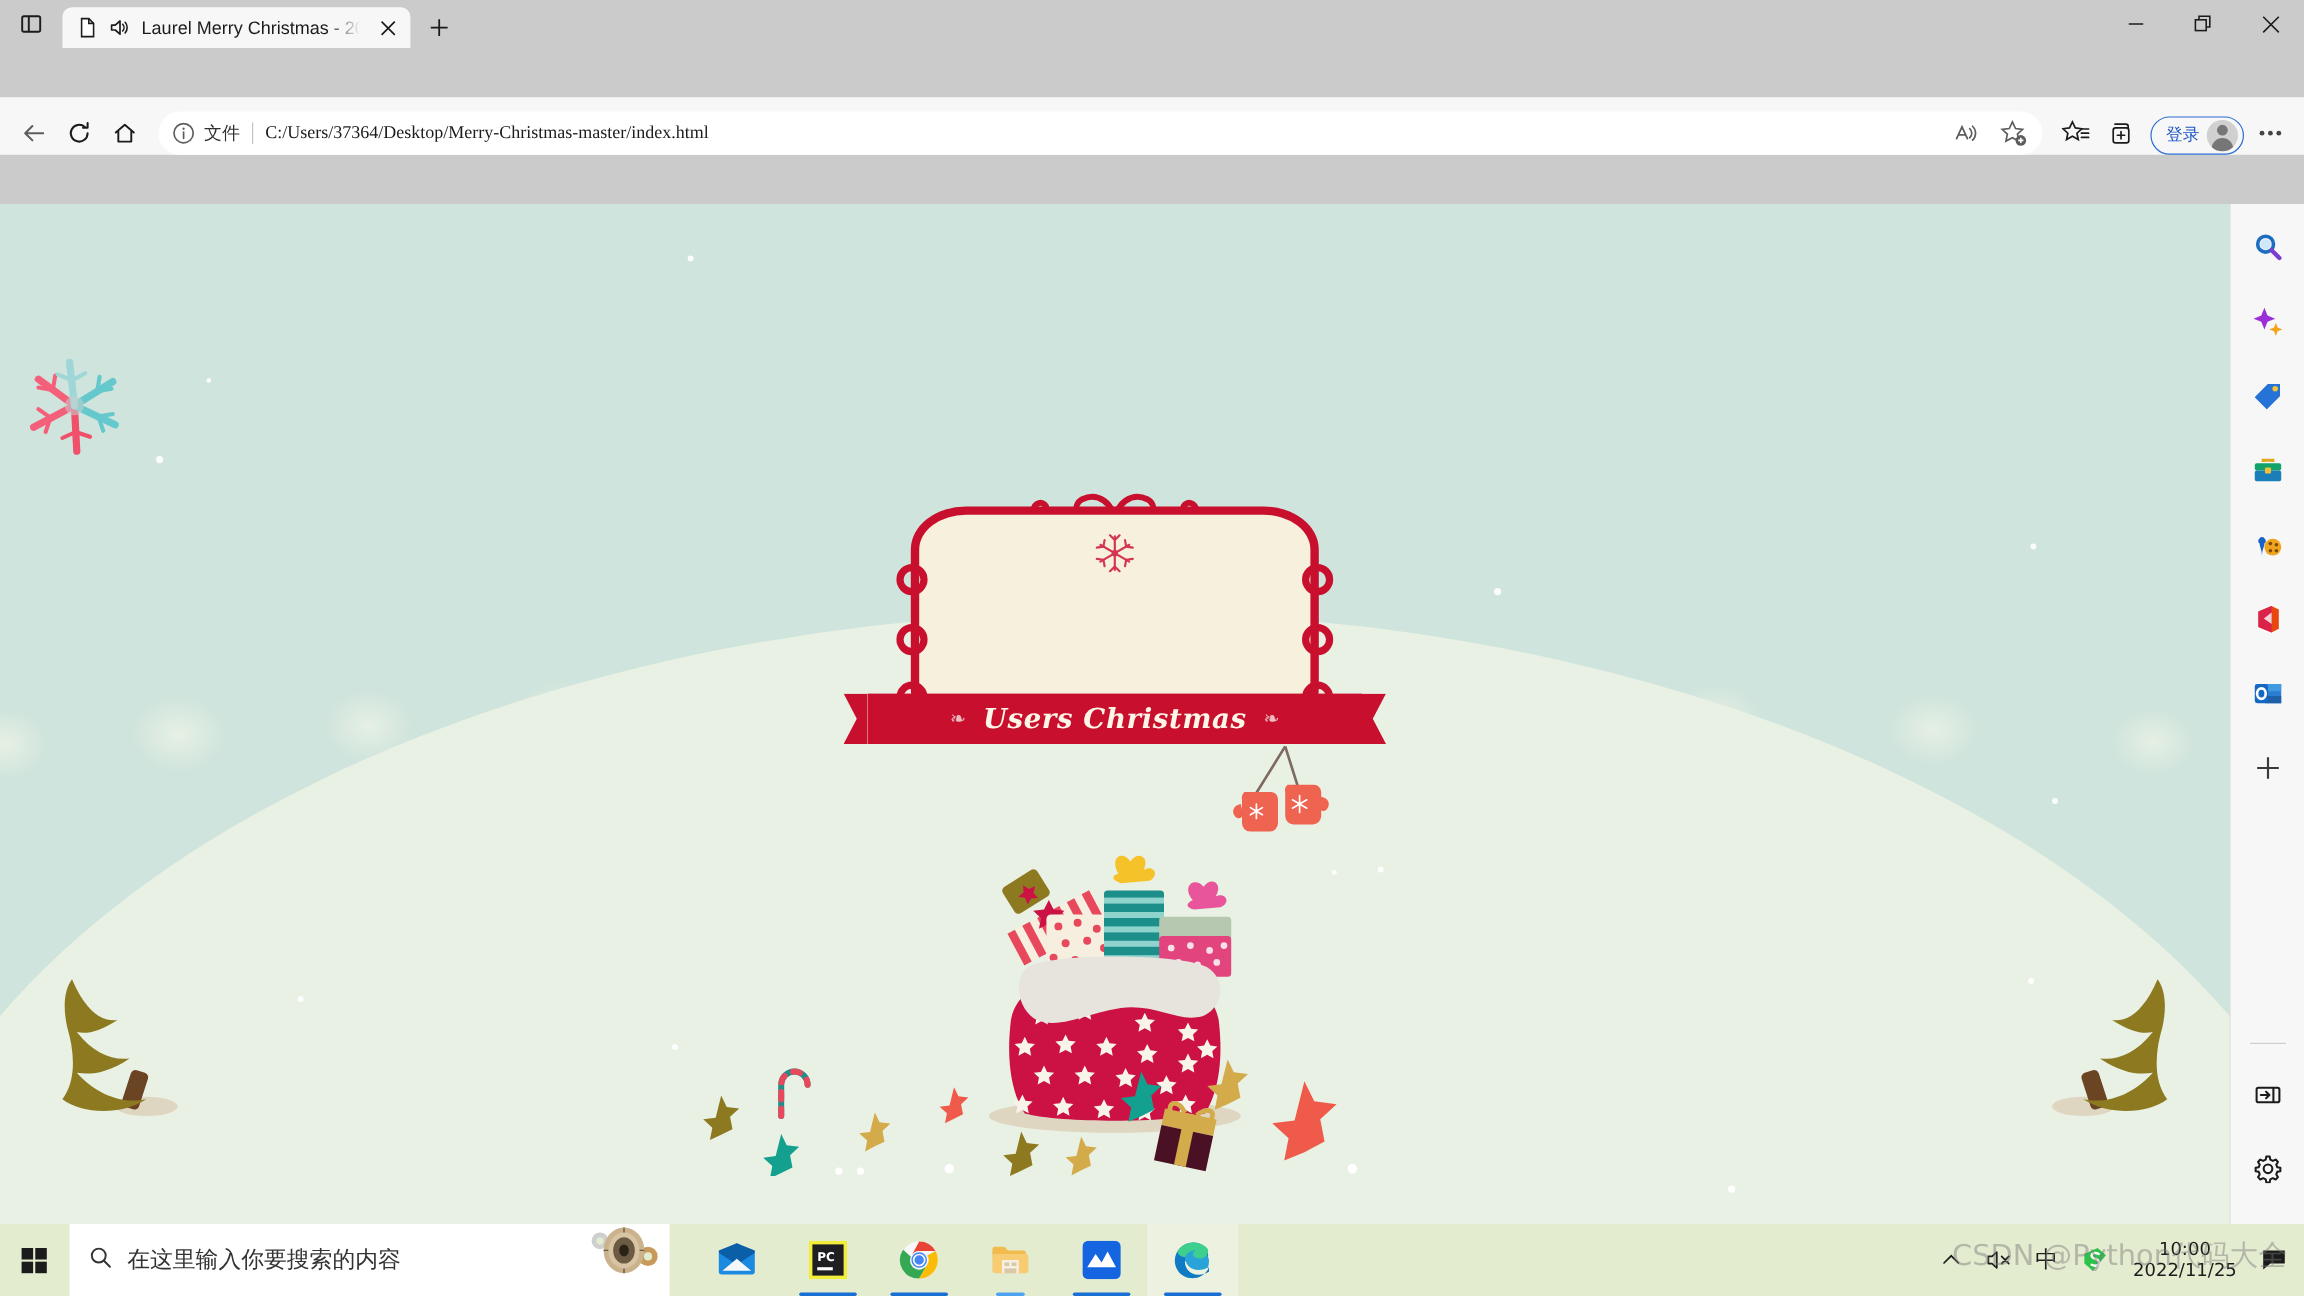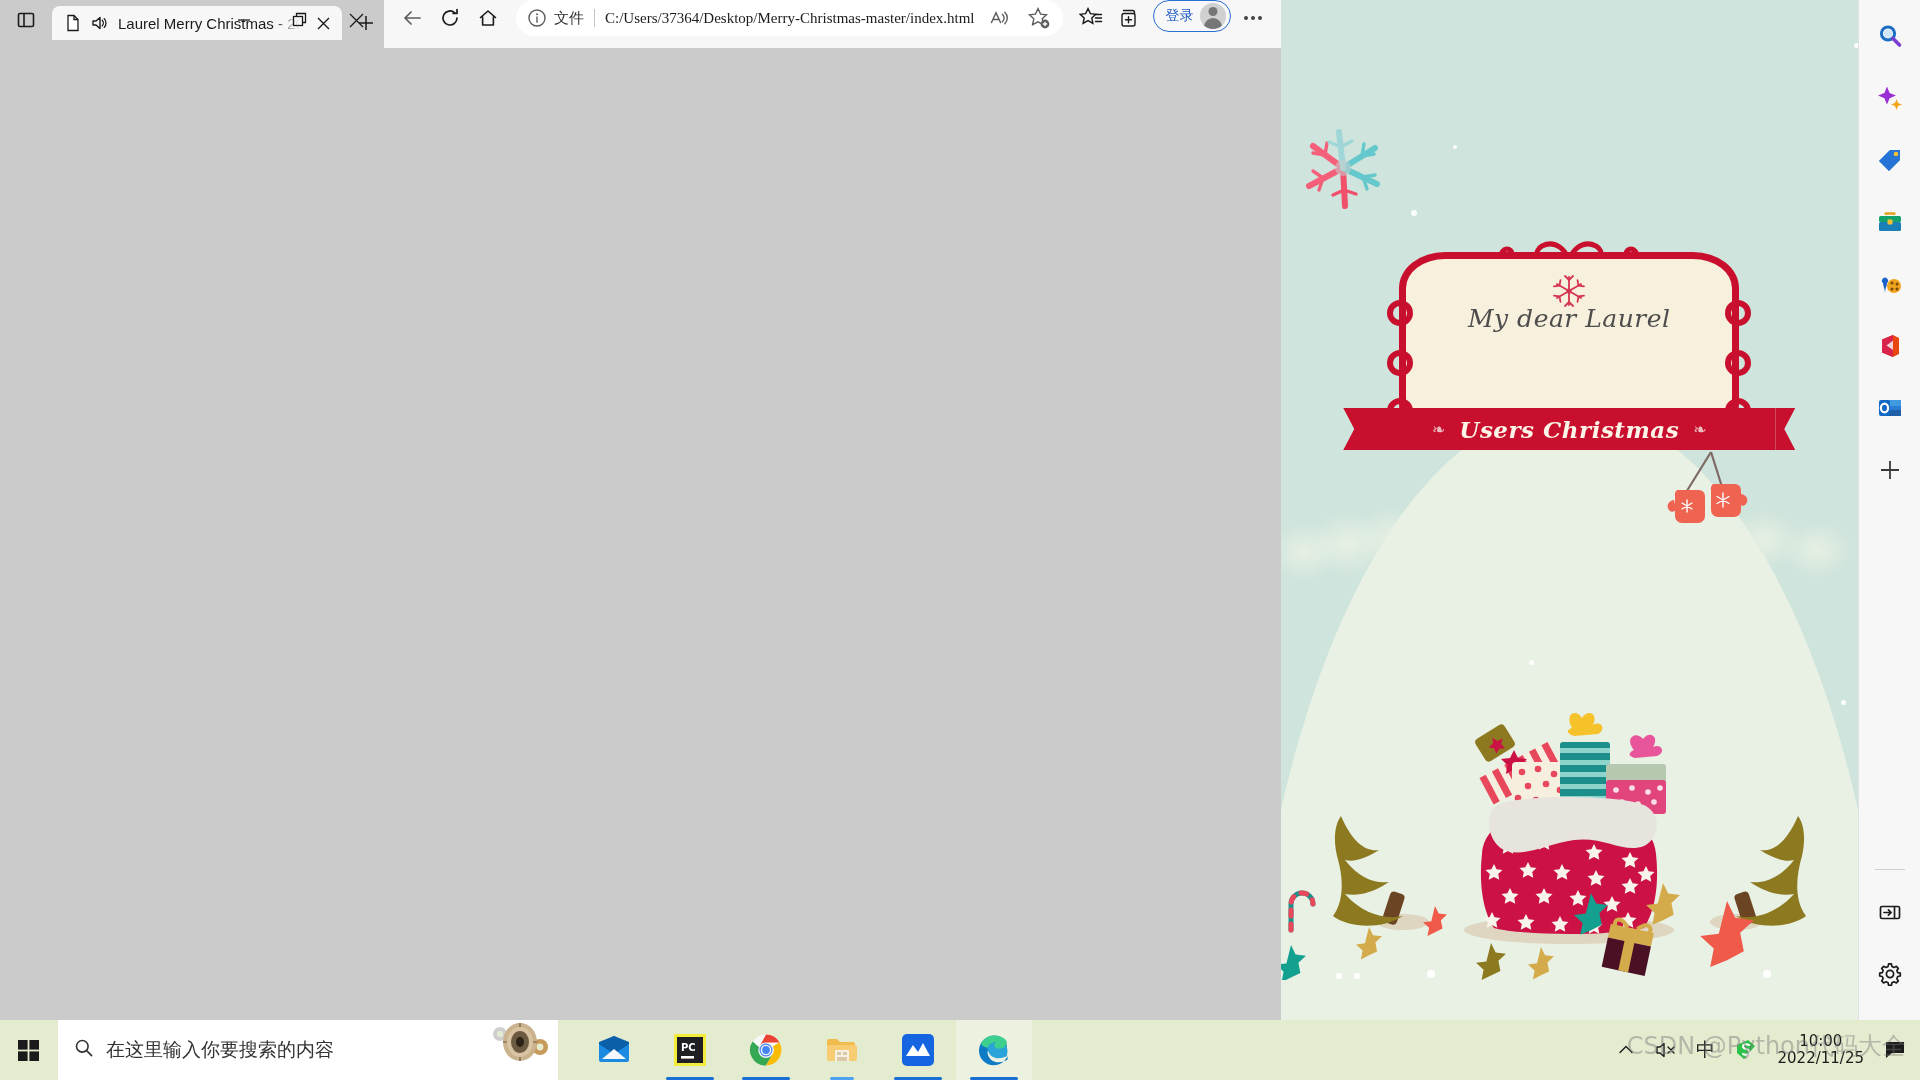--- a/index.html
+++ b/index.html
@@ -7,21 +7,21 @@
     width: 1920px; height: 1080px;
     overflow: hidden;
     font-family: "Liberation Sans", sans-serif;
     background: #d9e4c7;
   }
 
   
   #edge-window {
     position: absolute; inset: 0 0 60px 0;
     background: #cbcbcb;
-    display: flex; flex-direction: row;
+    display: flex; flex-direction: column; gap: 41px;
   }
 
   
   .tabstrip {
     height: 40px; background: #cbcbcb;
     display: flex; align-items: flex-end; position: relative;
     flex: 0 0 40px;
   }
   .tabstrip-left {
     width: 52px; height: 40px;
@@ -57,21 +57,21 @@
     position: absolute; right: 0; top: 0; height: 40px; display: flex;
   }
   .win-btn {
     width: 56px; height: 40px;
     display: flex; align-items: center; justify-content: center;
   }
 
   
   .toolbar {
     height: 48px; background: #f7f7f7;
-    display: flex; align-items: flex-start; padding: 0 10px;
+    display: flex; align-items: flex-end; padding: 0 10px;
     gap: 2px; flex: 0 0 48px;
   }
   .nav-btn {
     width: 36px; height: 36px;
     display: flex; align-items: center; justify-content: center;
     border-radius: 6px;
   }
   .omnibox {
     flex: 1 1 auto; height: 36px; margin: 0 8px;
     background: #ffffff; border-radius: 18px;
@@ -499,21 +499,20 @@
                 <path d="M-12 7 L12 -7"></path>
               <path d="M0 -11 l-4 -4 M0 -11 l4 -4 M0 11 l-4 4 M0 11 l4 4"></path>
               <path d="M-9.5 -5.5 l-5.5 0.8 M-9.5 -5.5 l1 -5.4 M9.5 5.5 l5.5 -0.8 M9.5 5.5 l-1 5.4"></path>
               <path d="M-9.5 5.5 l-5.5 -0.8 M-9.5 5.5 l1 5.4 M9.5 -5.5 l5.5 0.8 M9.5 -5.5 l-1 -5.4"></path>
             </g>
             <circle r="2.6" fill="#d4354f" stroke="none"></circle>
           </g>
         </svg>
 
         <div class="card-text">
-          <div>My dear Laurel</div>
         </div>
 
         <div class="ribbon">
           <span class="ribbon-curl">❧</span>
           <span class="ribbon-text">Users Christmas</span>
           <span class="ribbon-curl">❧</span>
         </div>
 
         <svg class="mittens" width="90" height="100" viewBox="0 0 90 100">
           <path d="M46 2 L20 44 M46 2 L58 40" stroke="#7d6a63" stroke-width="2.2" fill="none"></path>

